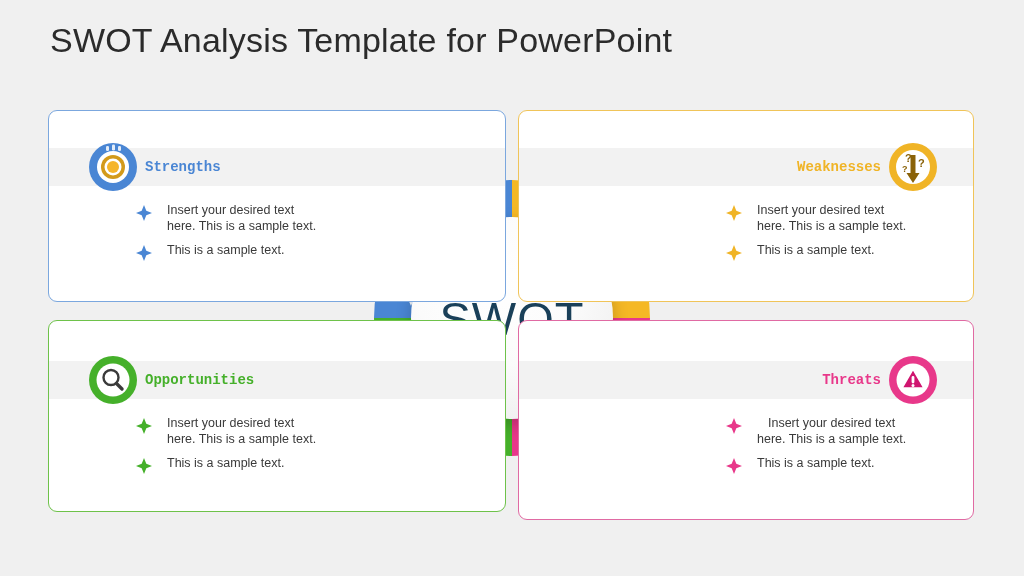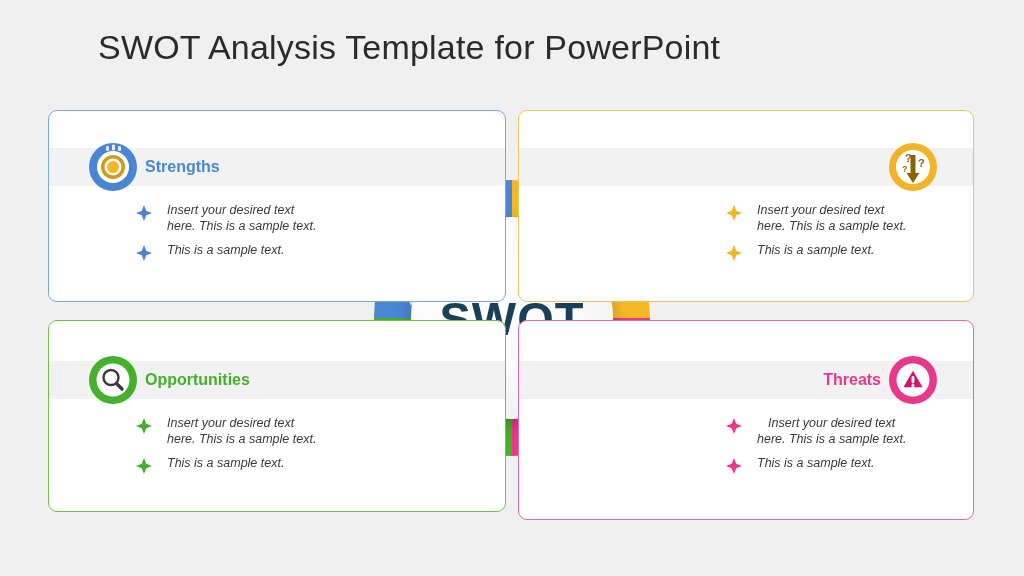--- a/index.html
+++ b/index.html
@@ -6,23 +6,23 @@
   body{
     width:1024px;height:576px;
     background:#f0f0f0;
     font-family:"Liberation Sans",sans-serif;
     overflow:hidden;
     position:relative;
   }
   #slide{position:absolute;left:0;top:0;width:1024px;height:576px;background:#f0f0f0;}
 
   .title{
-    position:absolute;left:50px;top:28px;
+    position:absolute;left:50px;top:21px;
     font-size:34px;font-weight:400;color:#2b2b2b;
-    letter-spacing:0.2px;white-space:nowrap;margin-left:48px;
+    letter-spacing:0.2px;white-space:nowrap;
   }
 
   
   .panel{
     position:absolute;
     background:#ffffff;
     border-radius:9px;
     border:1.4px solid #cccccc;
     box-sizing:border-box;
     overflow:hidden;
@@ -36,35 +36,36 @@
     position:absolute;left:0;width:100%;height:38px;
     background:#f2f2f2;
   }
   #panel-strengths     .hdr-band{top:37px;}
   #panel-weaknesses    .hdr-band{top:37px;}
   #panel-opportunities .hdr-band{top:40px;}
   #panel-threats       .hdr-band{top:40px;}
 
   .hdr-title{
     position:absolute;
-    font-size:16px;font-weight:bold;white-space:nowrap;
+    font-size:14px;font-weight:bold;white-space:nowrap;
     line-height:38px;
+    font-family:Liberation Mono, monospace;
   }
   #panel-strengths     .hdr-title{left:96px;top:37px;color:#4a86d4;}
   #panel-opportunities .hdr-title{left:96px;top:40px;color:#45b02a;}
   #panel-weaknesses    .hdr-title{right:92px;top:37px;color:#f0b426;}
   #panel-threats       .hdr-title{right:92px;top:40px;color:#e8388a;}
 
   .hdr-icon{position:absolute;width:52px;height:52px;}
   #panel-strengths     .hdr-icon{left:38px;top:30px;}
   #panel-opportunities .hdr-icon{left:38px;top:33px;}
   #panel-weaknesses    .hdr-icon{right:34px;top:30px;}
   #panel-threats       .hdr-icon{right:34px;top:33px;}
 
-  .bullets{position:absolute;left:86px;top:92px;width:300px;font-style:italic;}
+  .bullets{position:absolute;left:86px;top:92px;width:300px;}
   #panel-weaknesses .bullets,#panel-threats .bullets{left:206px;}
   #panel-opportunities .bullets{top:95px;}
   #panel-threats .bullets{top:95px;}
 
   .bullet{position:relative;display:flex;align-items:flex-start;margin-bottom:9px;}
   .bullet .mk{width:18px;height:18px;flex:0 0 18px;margin-top:1px;}
   .bullet .tx{
     font-size:12.5px;color:#3a3a3a;line-height:15.5px;
     margin-left:14px;white-space:pre-line;
   }
@@ -74,21 +75,21 @@
   #wheel svg{display:block;}
 
   #center-circle{
     position:absolute;left:411px;top:217px;width:202px;height:202px;
     border-radius:50%;
     background:radial-gradient(circle at 42% 34%, #ffffff 0%, #fbfbfb 45%, #e9e9e9 100%);
     box-shadow:0 6px 16px rgba(0,0,0,0.22);
     display:flex;align-items:center;justify-content:center;
   }
   #center-label{
-    font-size:47px;font-weight:bold;color:#1a4059;letter-spacing:1px;
+    font-size:47px;font-weight:normal;color:#1a4059;letter-spacing:1px;
   }
 </style>
 </head>
 <body>
 
 <div id="slide">
 
   <div class="title">SWOT Analysis Template for PowerPoint</div>
 
   <div id="wheel">
@@ -202,20 +203,21 @@
     <div class="hdr-icon">
       <svg width="52" height="52" viewBox="0 0 52 52">
         <circle cx="26" cy="26" r="24" fill="#f0b426"></circle>
         <circle cx="26" cy="26" r="17" fill="#ffffff"></circle>
         <path d="M23.5 14 l5 0 0 18 4 0 -6.5 10 -6.5 -10 4 0 Z" fill="#8a6208"></path>
         <text x="18" y="21" font-family="Liberation Sans, sans-serif" font-size="11" font-weight="bold" fill="#8a6208">?</text>
         <text x="31" y="26" font-family="Liberation Sans, sans-serif" font-size="11" font-weight="bold" fill="#8a6208">?</text>
         <text x="15" y="31" font-family="Liberation Sans, sans-serif" font-size="9" font-weight="bold" fill="#8a6208">?</text>
       </svg>
     </div>
+    <div class="hdr-title">Weaknesses</div>
     <div class="bullets">
       <div class="bullet">
         <span class="mk">
           <svg width="18" height="18" viewBox="0 0 18 18">
               <path d="M9 1 l2.3 5.7 L17 9 l-5.7 2.3 L9 17 l-2.3-5.7 L1 9 l5.7-2.3 Z" fill="#f0b426"></path>
             </svg>
         </span>
         <span class="tx">Insert your desired text
 here. This is a sample text.</span>
       </div>

